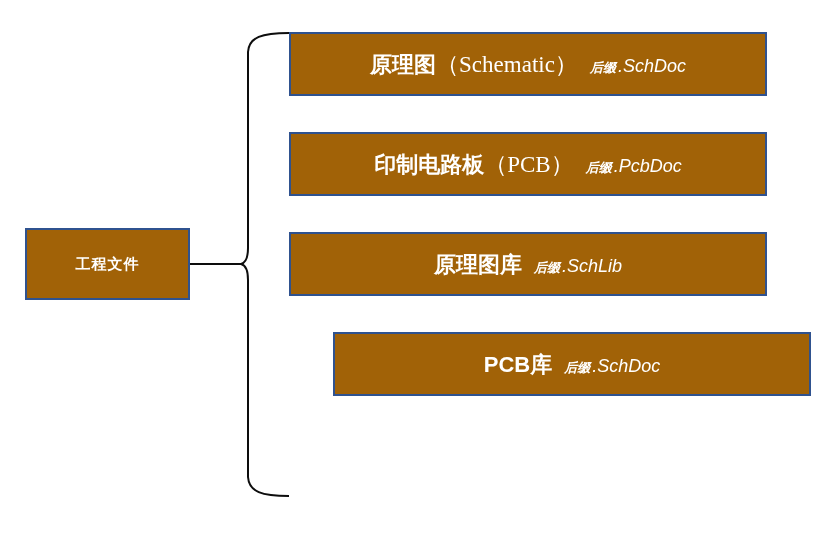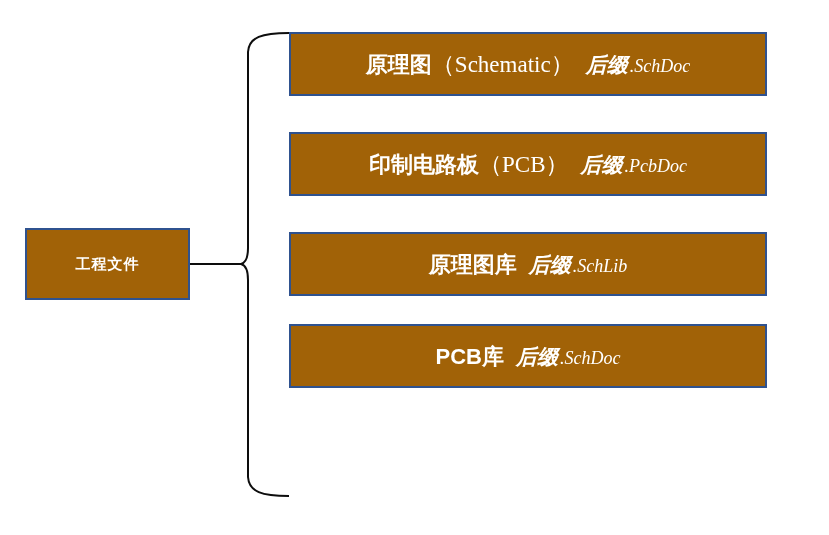--- a/index.html
+++ b/index.html
@@ -56,21 +56,21 @@
   }
   .child-node {
     position: absolute;
     left: 0;
     width: 478px;
     height: 64px;
   }
   .child-node.i0 { top: 0px; }
   .child-node.i1 { top: 100px; }
   .child-node.i2 { top: 200px; }
-  .child-node.i3 { top: 292px; }
+  .child-node.i3 { top: 300px; margin-left: 44px; }
   .child-node.i4 { top: 400px; }
 
   .label-row {
     display: flex;
     align-items: baseline;
     justify-content: center;
     gap: 0px;
   }
 
   .main-label {
@@ -88,24 +88,24 @@
 
   .suffix-wrap {
     margin-left: 12px;
     line-height: 1;
     white-space: nowrap;
   }
   .suffix-word {
     font-family: Liberation Serif, serif;
     font-weight: bold;
     font-style: italic;
-    font-size: 21px;
+    font-size: 13px;
   }
   .suffix-ext {
-    font-family: Liberation Serif, serif;
+    font-family: Liberation Sans, sans-serif;
     font-style: italic;
     font-size: 18px;
     margin-left: 2px;
   }
 
   svg#connector {
     position: absolute;
     left: 0; top: 0;
     width: 829px;
     height: 535px;

